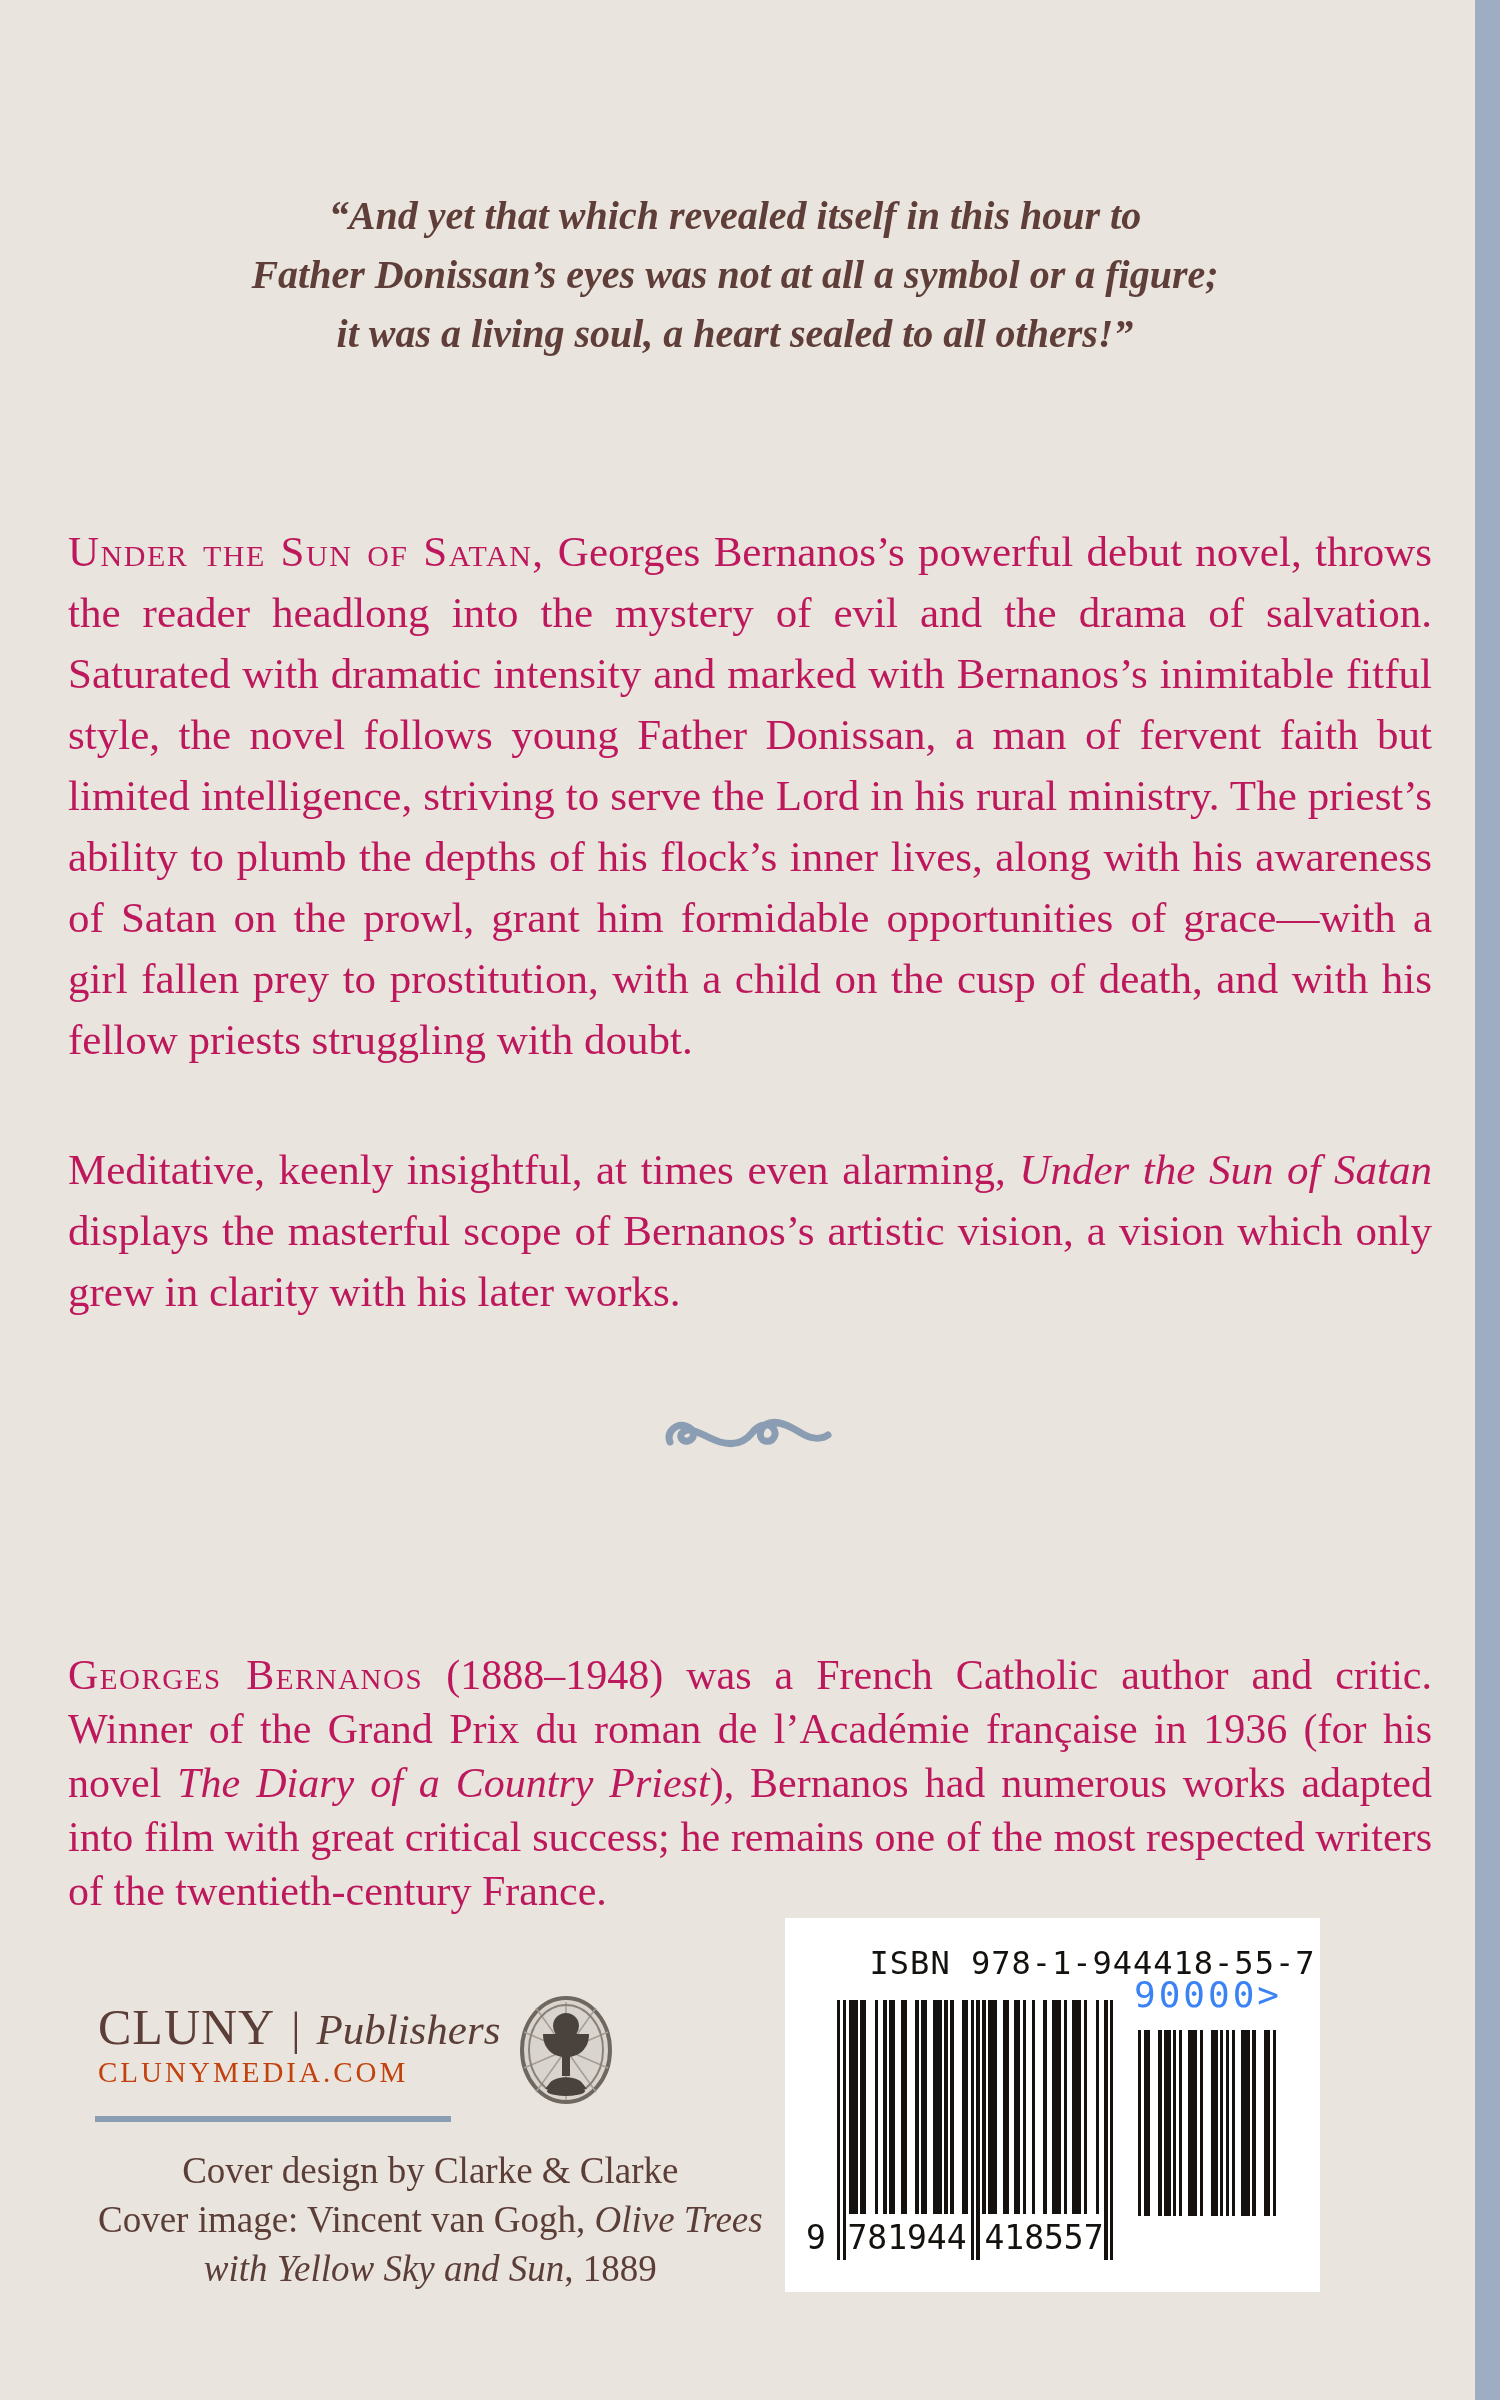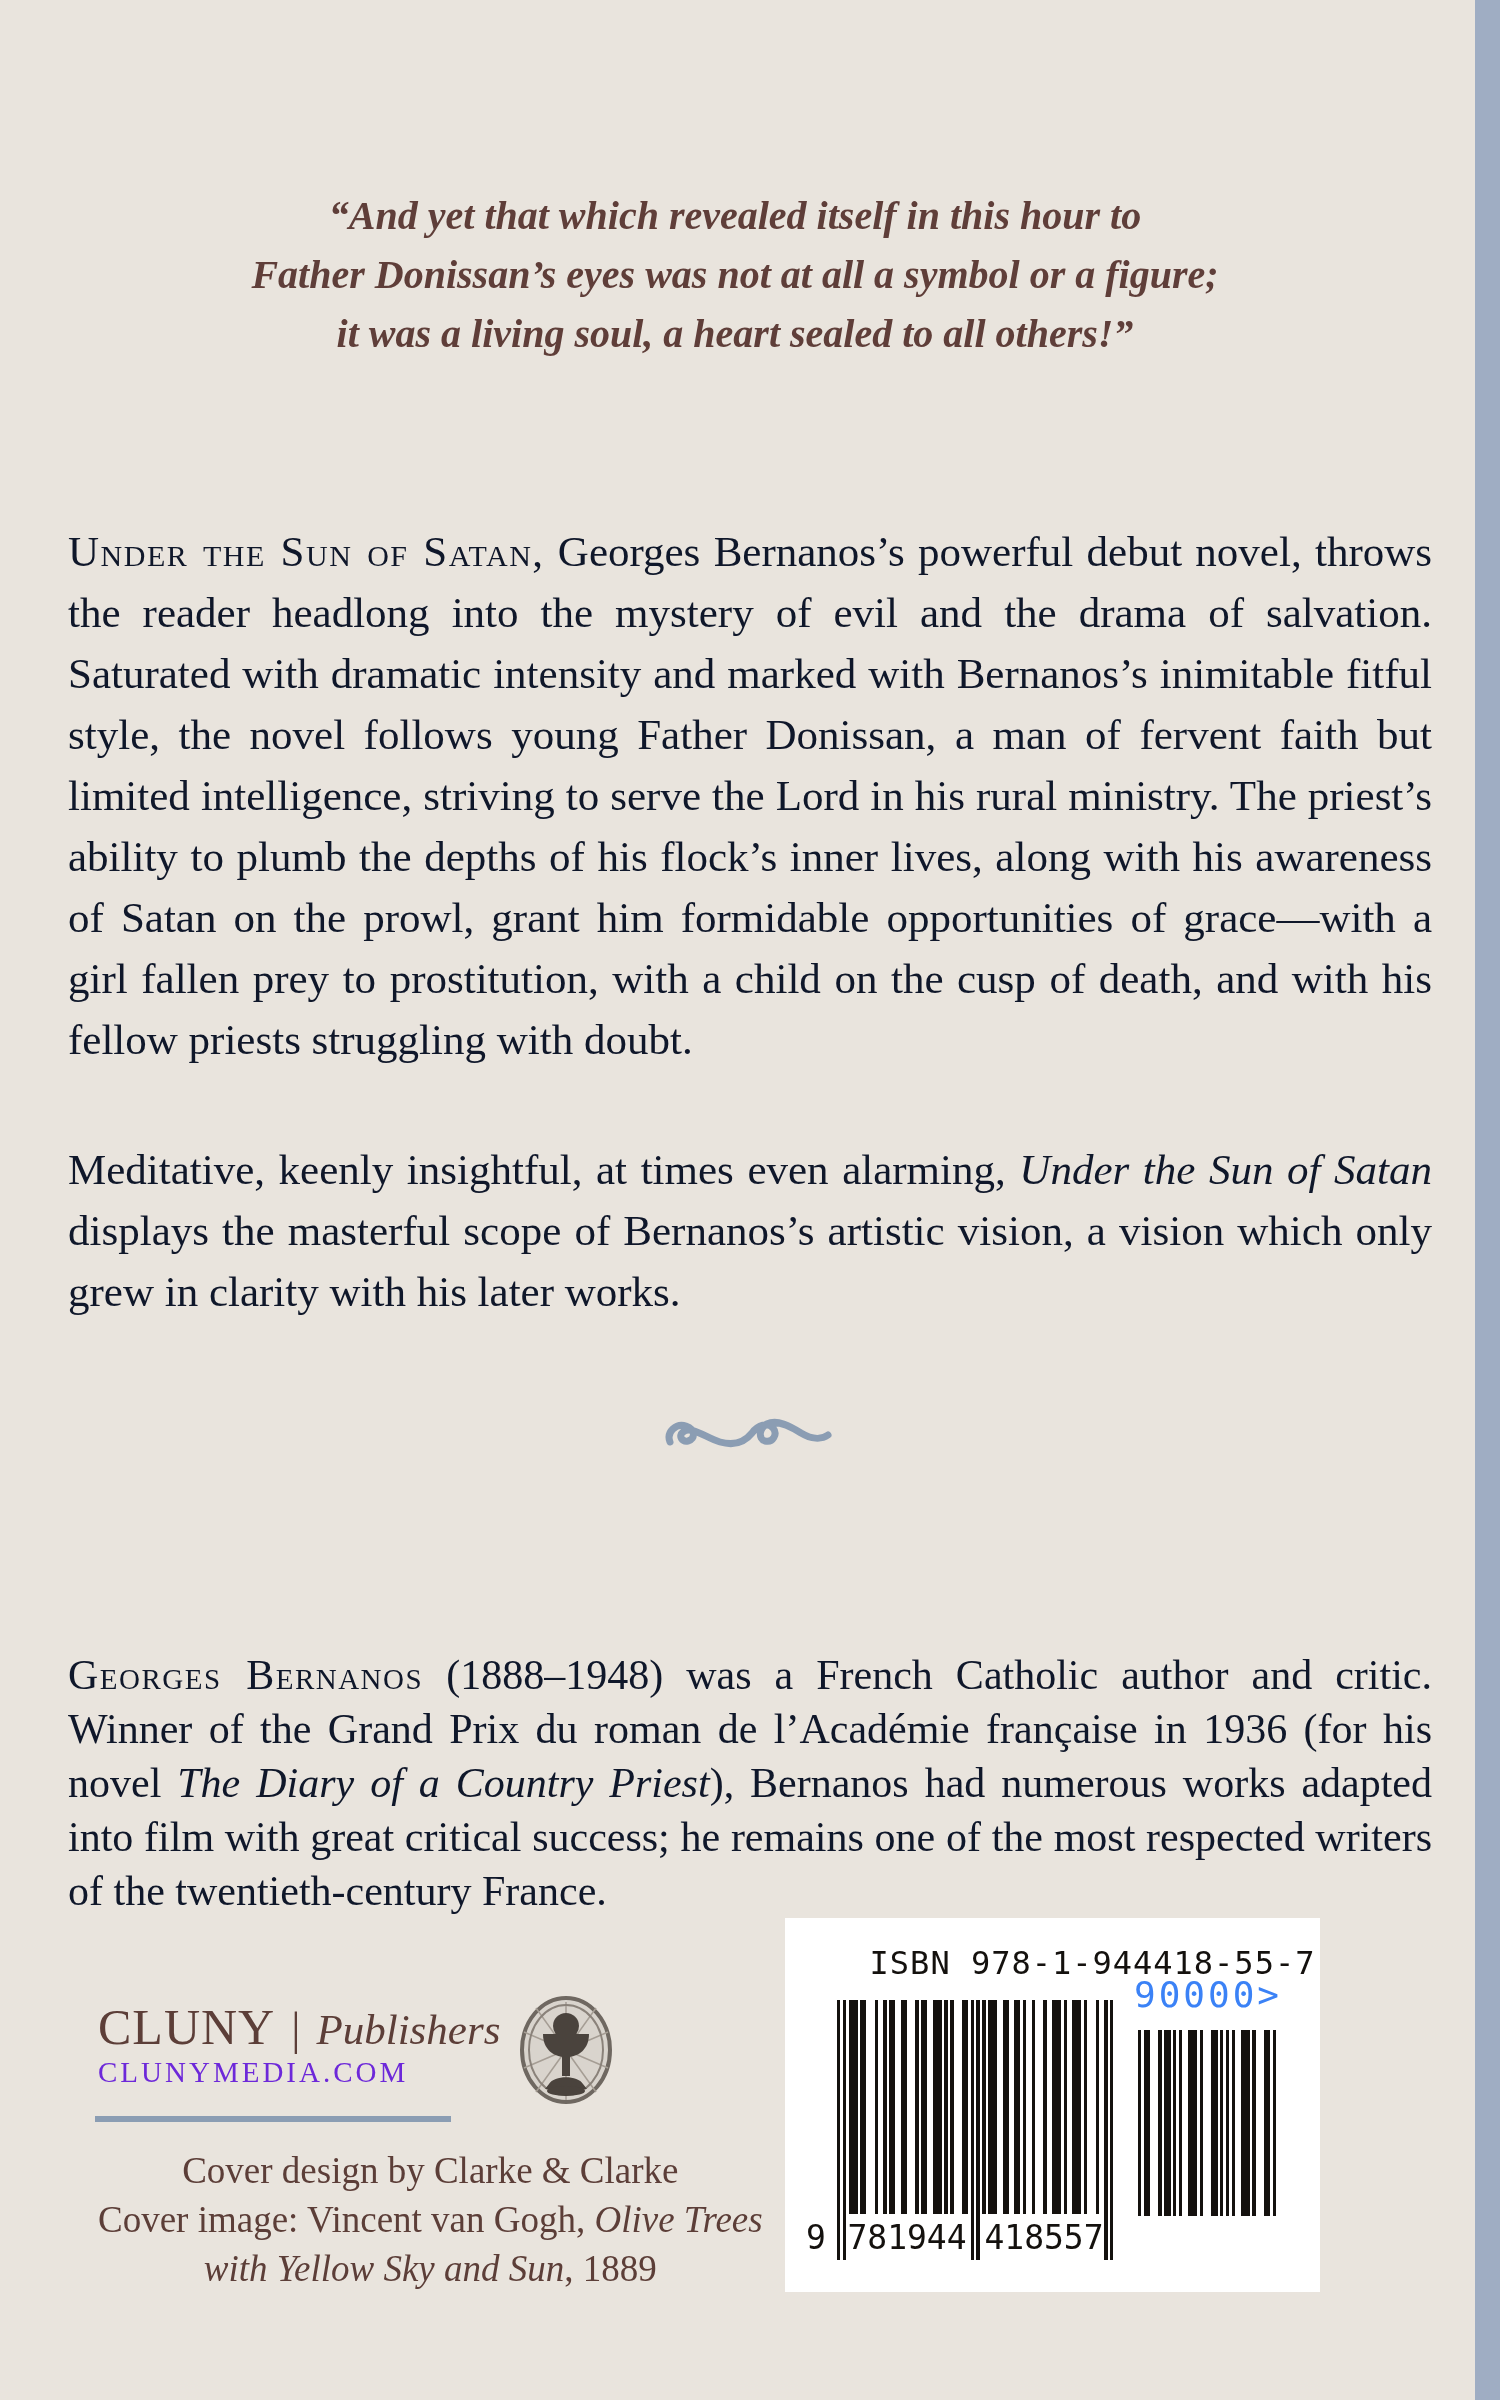--- a/index.html
+++ b/index.html
@@ -9,38 +9,38 @@
     font-family:"Liberation Serif", serif;color:#5c3e38;
   }
   .spine{position:absolute;top:0;right:0;width:25px;height:2400px;background:#9fadc3;}
 
   
   .quote{position:absolute;top:186px;left:0;width:1470px;text-align:center;
     font-style:italic;font-weight:700;font-size:40px;line-height:59px;color:#5f3e39;}
 
   
   .para{position:absolute;left:68px;width:1364px;text-align:justify;
-    font-size:43px;line-height:61px;color:#0f172a;}
+    font-size:43px;line-height:61px;color:#be185d;}
   .para.synopsis{top:478px;}
   .para.review{top:1096px;}
   .lead{font-variant:small-caps;letter-spacing:1.5px;}
   em{font-style:italic;}
 
   
   .ornament{position:absolute;left:663px;top:1408px;width:174px;height:54px;}
 
   
   .para.bio{top:1606px;font-size:42px;line-height:54px;}
 
   
   .publine{position:absolute;left:98px;top:1998px;display:flex;align-items:baseline;color:#5c3e38;}
   .pubname{font-size:50px;letter-spacing:1px;}
   .pubpipe{font-size:46px;font-weight:400;padding:0 16px;}
   .pubtag{font-style:italic;font-size:43px;}
-  .website{position:absolute;left:98px;top:2056px;font-size:29px;letter-spacing:3px;color:#6d28d9;}
+  .website{position:absolute;left:98px;top:2056px;font-size:29px;letter-spacing:3px;color:#c2410c;}
   .emblem{position:absolute;left:520px;top:1996px;width:92px;height:108px;}
   .rule{position:absolute;left:95px;top:2116px;width:356px;height:6px;background:#8b9db3;}
 
   
   .credits{position:absolute;left:98px;top:2146px;font-size:37px;line-height:49px;color:#5c3e38;text-align:center;}
 
   
   .isbnbox{position:absolute;left:785px;top:1918px;width:535px;height:374px;background:#ffffff;}
   .isbnlabel{position:absolute;top:26px;left:0;width:100%;text-align:center;
     font-family:"DejaVu Sans Mono", monospace;font-size:32px;letter-spacing:1px;color:#14110e;padding-left:40px;}

